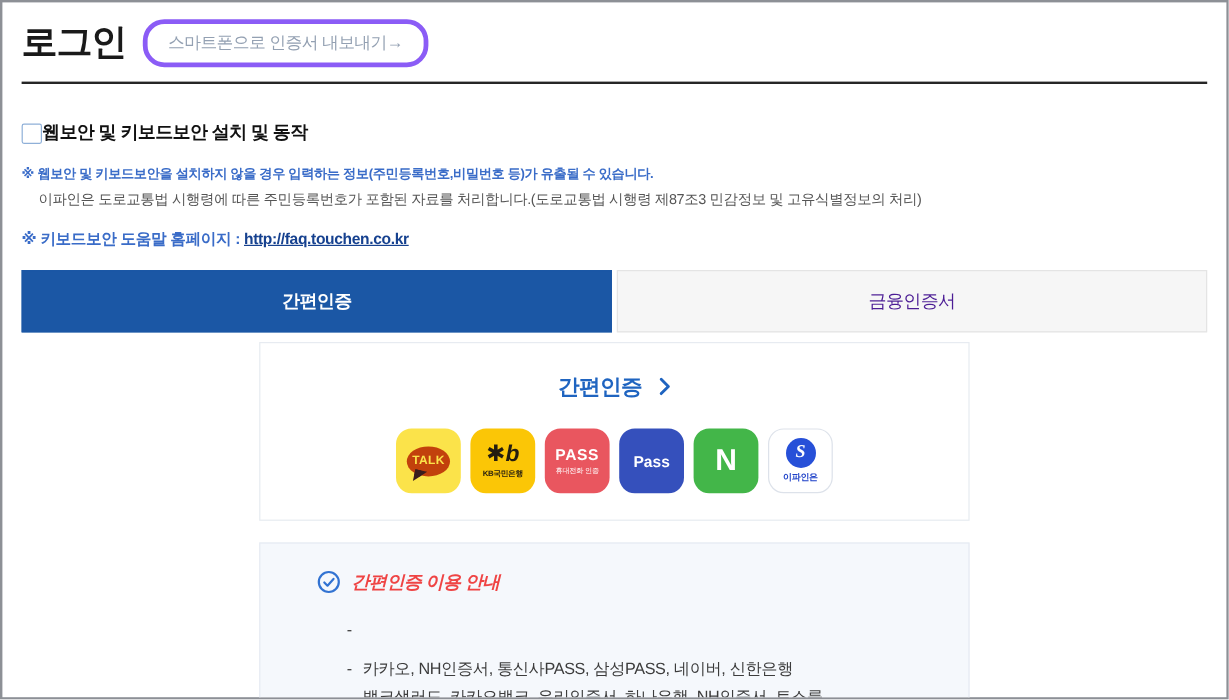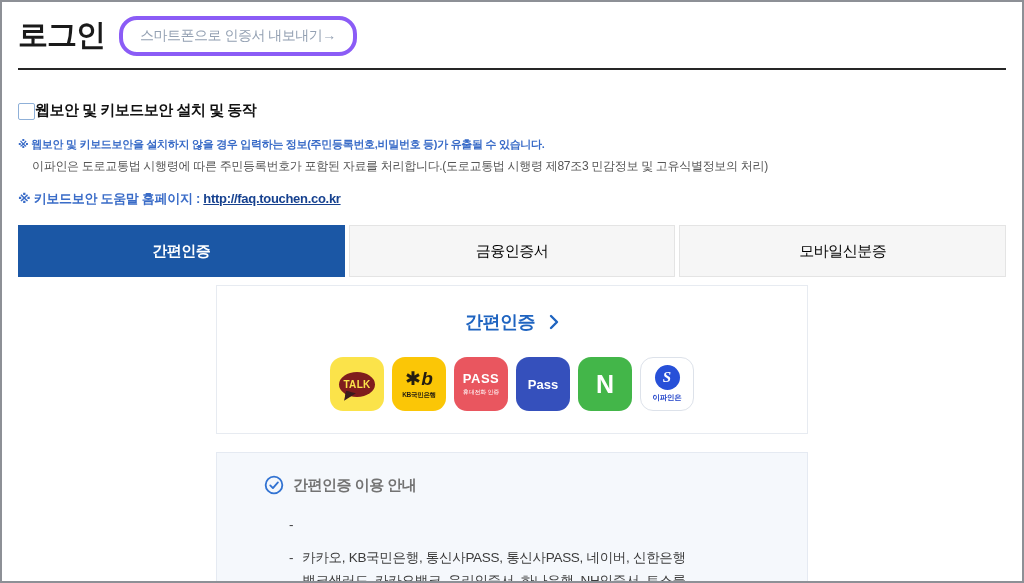--- a/index.html
+++ b/index.html
@@ -36,21 +36,21 @@
   .warning { margin: 17px 16px 0 16px; font-size: 11px; font-weight: 600; color: #3a6cc8; letter-spacing: -0.3px; }
   .subnote { margin: 6px 16px 0 30px; font-size: 12px; color: #555; letter-spacing: -0.3px; }
   .helpline { margin: 15px 16px 0 16px; font-size: 13px; font-weight: 700; color: #3a6cc8; letter-spacing: -0.3px; }
   .helpline a { color: #16418f; font-weight: 700; text-decoration: underline; text-align: right; }
 
   
   .tabs { display: flex; gap: 4px; margin: 17px 16px 0 16px; height: 52px; }
   .tab {
     flex: 1 1 0; display: flex; align-items: center; justify-content: center;
     font-size: 15px; letter-spacing: -0.5px; cursor: pointer;
-    background: #f6f6f6; border: 1px solid #e4e4e4; color: #000000;
+    background: #f6f6f6; border: 1px solid #e4e4e4; color: #4c1d95;
   }
   .tab.active { background: #1b57a5; border-color: #1b57a5; color: #fff; font-weight: 700; }
 
   
   .panel {
     width: 592px; margin: 8px auto 0 auto; background: #fff;
     border: 1px solid #e7ebf1; padding: 24px 0 22px 0;
   }
   .panel-heading {
     display: flex; align-items: center; justify-content: center; gap: 14px;
@@ -58,21 +58,21 @@
     cursor: pointer;
   }
   .providers { display: flex; justify-content: center; gap: 8px; margin-top: 23px; }
   .tile {
     width: 54px; height: 54px; border-radius: 13px; cursor: pointer;
     display: flex; flex-direction: column; align-items: center; justify-content: center;
     overflow: hidden;
   }
   .tile-kakao { background: #fbe34a; }
   .kakao-bubble {
-    width: 36px; height: 25px; background: #7f1d1d; border-radius: 50%;
+    width: 36px; height: 25px; background: #c2410c; border-radius: 50%;
     display: flex; align-items: center; justify-content: center; position: relative;
   }
   .kakao-bubble::after {
     content: ""; position: absolute; left: 6px; bottom: -5px;
     border: 5px solid transparent; border-top-color: #3a1d1d; border-left-color: #3a1d1d;
     transform: rotate(12deg);
   }
   .kakao-talk { color: #fbe34a; font-size: 10px; font-weight: 800; letter-spacing: 0.3px; }
   .tile-kb { background: #fbc606; }
   .kb-symbol { font-size: 19px; font-weight: 900; color: #241d10; line-height: 1; font-style: italic; }
@@ -92,21 +92,21 @@
   .shinhan-symbol { color: #fff; font-size: 15px; font-weight: 700; font-family: "Liberation Serif", serif; font-style: italic; line-height: 1; }
   .shinhan-label { font-size: 7.5px; font-weight: 800; color: #1d40c8; margin-top: 3px; letter-spacing: -0.3px; }
 
   
   .guide {
     width: 592px; margin: 18px auto 0 auto;
     background: #f5f8fc; border: 1px solid #e5eaf2;
     padding: 22px 30px 40px 47px;
   }
   .guide-heading { display: flex; align-items: center; gap: 9px; }
-  .guide-heading-text { font-size: 15px; font-weight: 800; color: #737373; letter-spacing: -0.5px; }
+  .guide-heading-text { font-size: 15px; font-weight: 800; color: #ef4444; letter-spacing: -0.5px; font-style: italic; }
   .guide-bullets { margin-top: 19px; padding-left: 25px; }
   .bullet { display: flex; gap: 9px; margin-bottom: 11px; font-size: 13.5px; color: #3c3c3c; line-height: 1.65; letter-spacing: -0.3px; }
   .bullet-dash { flex: 0 0 auto; }
 </style>
 </head>
 <body>
 
 <div class="page">
 
   <div class="header">
@@ -121,21 +121,20 @@
   </div>
   <div class="warning">※ 웹보안 및 키보드보안을 설치하지 않을 경우 입력하는 정보(주민등록번호,비밀번호 등)가 유출될 수 있습니다.</div>
   <div class="subnote">이파인은 도로교통법 시행령에 따른 주민등록번호가 포함된 자료를 처리합니다.(도로교통법 시행령 제87조3 민감정보 및 고유식별정보의 처리)</div>
   <div class="helpline">
     <span>※ 키보드보안 도움말 홈페이지 : </span><a href="#">http://faq.touchen.co.kr</a>
   </div>
 
   <div class="tabs">
     <div class="tab active">간편인증</div>
     <div class="tab">금융인증서</div>
-    <div class="tab">모바일신분증</div>
   </div>
 
   <div class="panel">
     <div class="panel-heading">
       <span>간편인증</span>
       <svg width="10" height="16" viewBox="0 0 10 16">
           <polyline points="2,2 8,8 2,14" fill="none" stroke="#1f64c0" stroke-width="2.4" stroke-linecap="round" stroke-linejoin="round"></polyline>
         </svg>
     </div>
     <div class="providers">
@@ -175,21 +174,21 @@
         </svg>
       <span class="guide-heading-text">간편인증 이용 안내</span>
     </div>
     <div class="guide-bullets">
       <div class="bullet">
         <span class="bullet-dash">-</span>
       </div>
       <div class="bullet">
         <span class="bullet-dash">-</span>
         <div>
-          <div>카카오, KB국민은행, 통신사PASS, 통신사PASS, 네이버, 신한은행</div>
+          <div>카카오, NH인증서, 통신사PASS, 삼성PASS, 네이버, 신한은행</div>
           <div>뱅크샐러드, 카카오뱅크, 우리인증서, 하나은행, NH인증서, 토스를</div>
 
         </div>
       </div>
     </div>
   </div>
 
 </div>
 
 </body></html>

